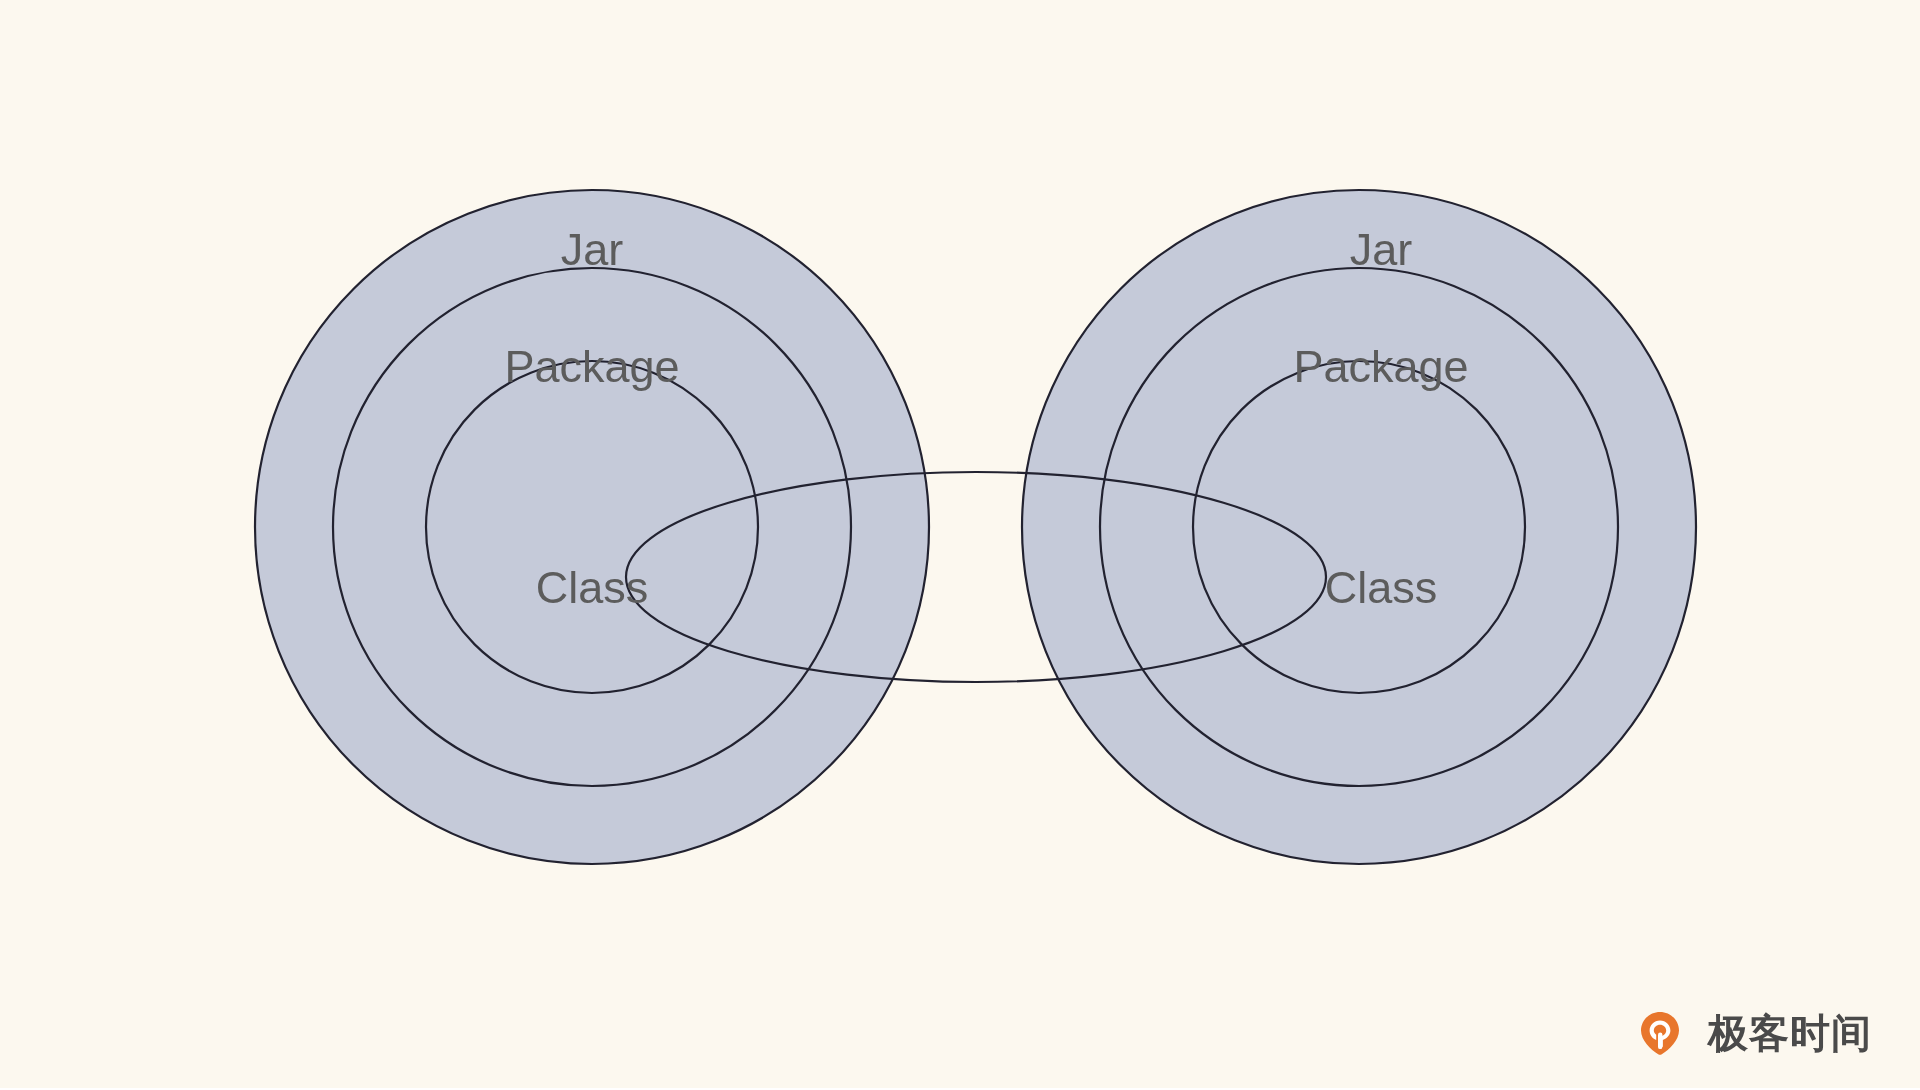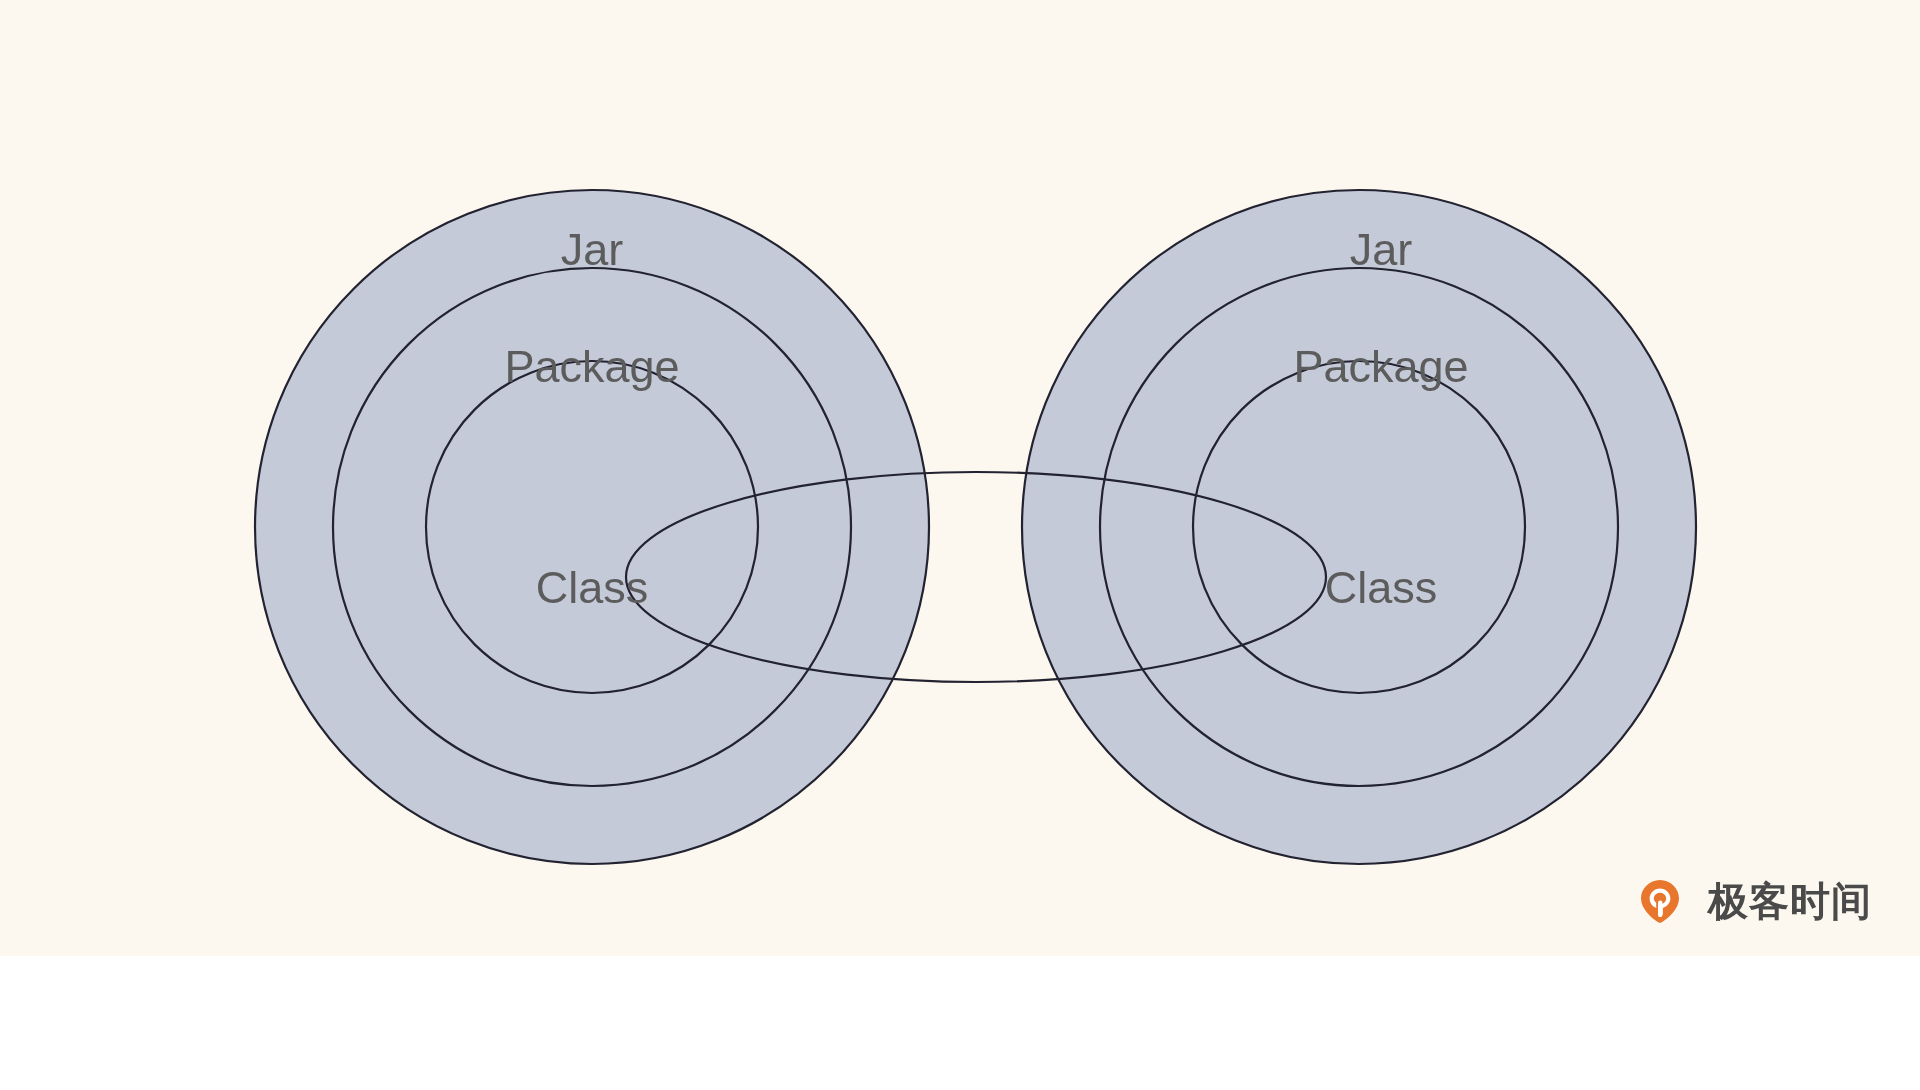--- a/index.html
+++ b/index.html
@@ -8,21 +8,21 @@
   }
   body {
     width: 1920px;
     height: 1090px;
     overflow: hidden;
     font-family: "Liberation Sans", sans-serif;
   }
   #canvas {
     position: relative;
     width: 1920px;
-    height: 956px;
+    height: 1088px;
     background: #FCF8EF;
   }
   #diagram-svg {
     position: absolute;
     left: 0;
     top: 0;
     width: 1920px;
     height: 1090px;
     display: block;
   }

